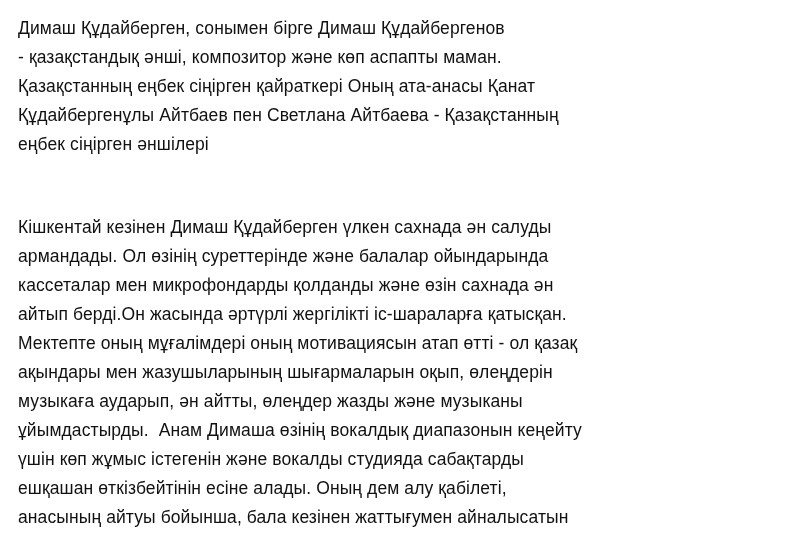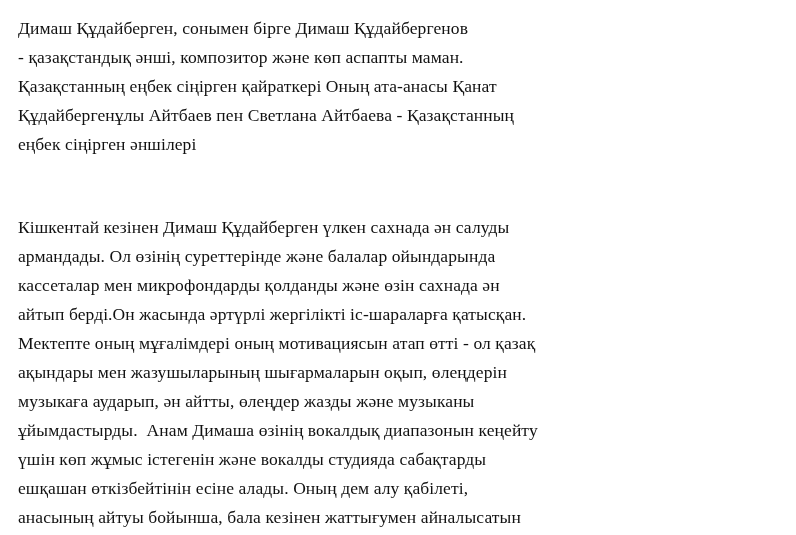--- a/index.html
+++ b/index.html
@@ -13,21 +13,20 @@
     font-family: "Liberation Sans", sans-serif;
     color: #000000;
     overflow: hidden;
   }
   .page {
     box-sizing: border-box;
     width: 796px;
     height: 535px;
     padding: 14px 18px 0 18px;
     background: #ffffff;
-    font-family: Liberation Serif, serif;
   }
   .para {
     font-size: 17.5px;
     line-height: 29px;
     color: #111111;
     letter-spacing: 0.1px;
     white-space: pre-wrap;
     word-wrap: break-word;
   }
   .para-intro {

